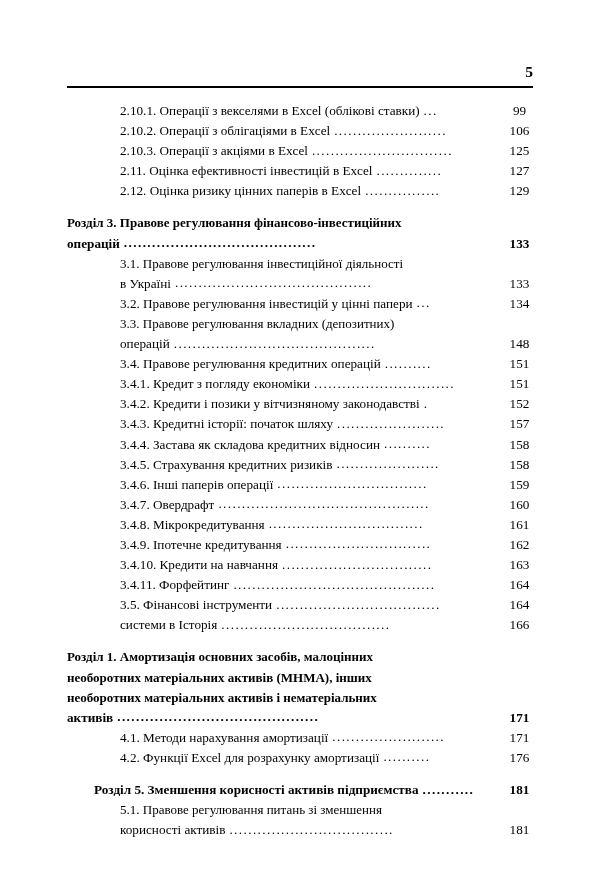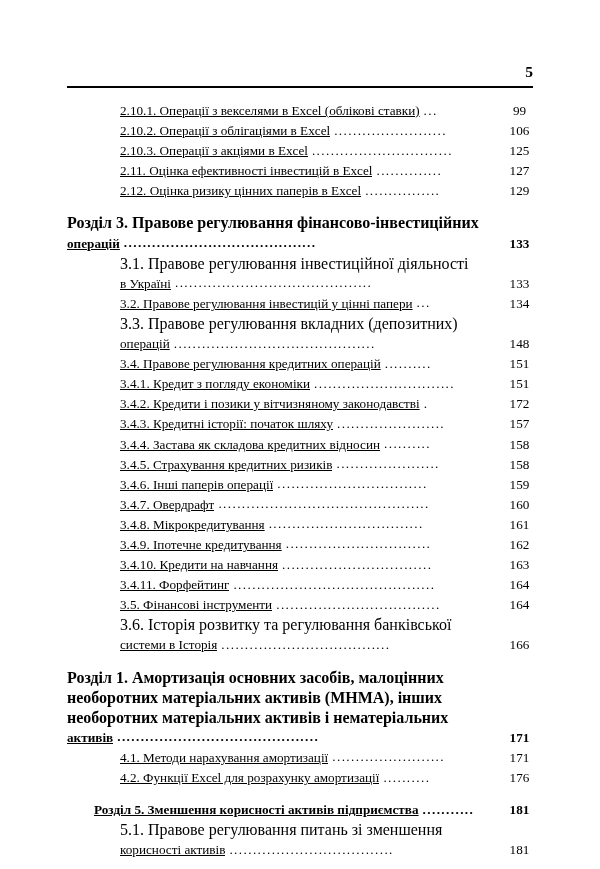--- a/index.html
+++ b/index.html
@@ -57,21 +57,20 @@
     display: flex;
     align-items: baseline;
     font-size: 13.2px;
     line-height: 20.1px;
     white-space: nowrap;
   }
   .entry .title {
     flex: 0 1 auto;
     overflow: hidden;
     text-overflow: clip;
-    text-decoration: underline;
   }
   .entry .leader {
     flex: 1 1 auto;
     min-width: 0;
     overflow: hidden;
     white-space: nowrap;
     margin: 0 2px 0 4px;
     letter-spacing: 1.4px;
     font-size: 13.2px;
     position: relative;
@@ -91,21 +90,21 @@
   }
   
   .lvl-sub {
     margin-left: 53px;
   }
 
   
   .cont {
     display: flex;
     align-items: baseline;
-    font-size: 16px;
+    font-size: 13px;
     line-height: 20.1px;
     white-space: nowrap;
   }
   .cont.lvl-chapter { font-weight: bold; margin-left: 0; }
   .cont.lvl-sub { margin-left: 53px; align-items: center; }
   .cont .title { flex: 0 1 auto; }
   .cont .leader {
     flex: 1 1 auto;
     min-width: 0;
     overflow: hidden;
@@ -203,21 +202,21 @@
         <span class="pageno">151</span>
       </div>
       <div class="entry lvl-sub">
         <span class="title">3.4.1. Кредит з погляду економіки</span>
         <span class="leader">..............................</span>
         <span class="pageno">151</span>
       </div>
       <div class="entry lvl-sub">
         <span class="title">3.4.2. Кредити і позики у вітчизняному законодавстві</span>
         <span class="leader">.</span>
-        <span class="pageno">172</span>
+        <span class="pageno">152</span>
       </div>
       <div class="entry lvl-sub">
         <span class="title">3.4.3. Кредитні історії: початок шляху</span>
         <span class="leader">.......................</span>
         <span class="pageno">157</span>
       </div>
       <div class="entry lvl-sub">
         <span class="title">3.4.4. Застава як складова кредитних відносин</span>
         <span class="leader">..........</span>
         <span class="pageno">158</span>
@@ -254,25 +253,20 @@
       </div>
       <div class="entry lvl-sub">
         <span class="title">3.4.11. Форфейтинг</span>
         <span class="leader">...........................................</span>
         <span class="pageno">164</span>
       </div>
       <div class="entry lvl-sub">
         <span class="title">3.5. Фінансові інструменти</span>
         <span class="leader">...................................</span>
         <span class="pageno">164</span>
-      </div>
-      <div class="cont lvl-sub noleader">
-        <span class="title">3.6. Історія розвитку та регулювання банківської</span>
-        <span class="leader"></span>
-        <span class="pageno"></span>
       </div>
       <div class="entry lvl-sub">
         <span class="title">системи в Історія</span>
         <span class="leader">....................................</span>
         <span class="pageno">166</span>
       </div>
       <div class="cont lvl-chapter noleader gap-before">
         <span class="title">Розділ 1. Амортизація основних засобів, малоцінних</span>
         <span class="leader"></span>
         <span class="pageno"></span>

